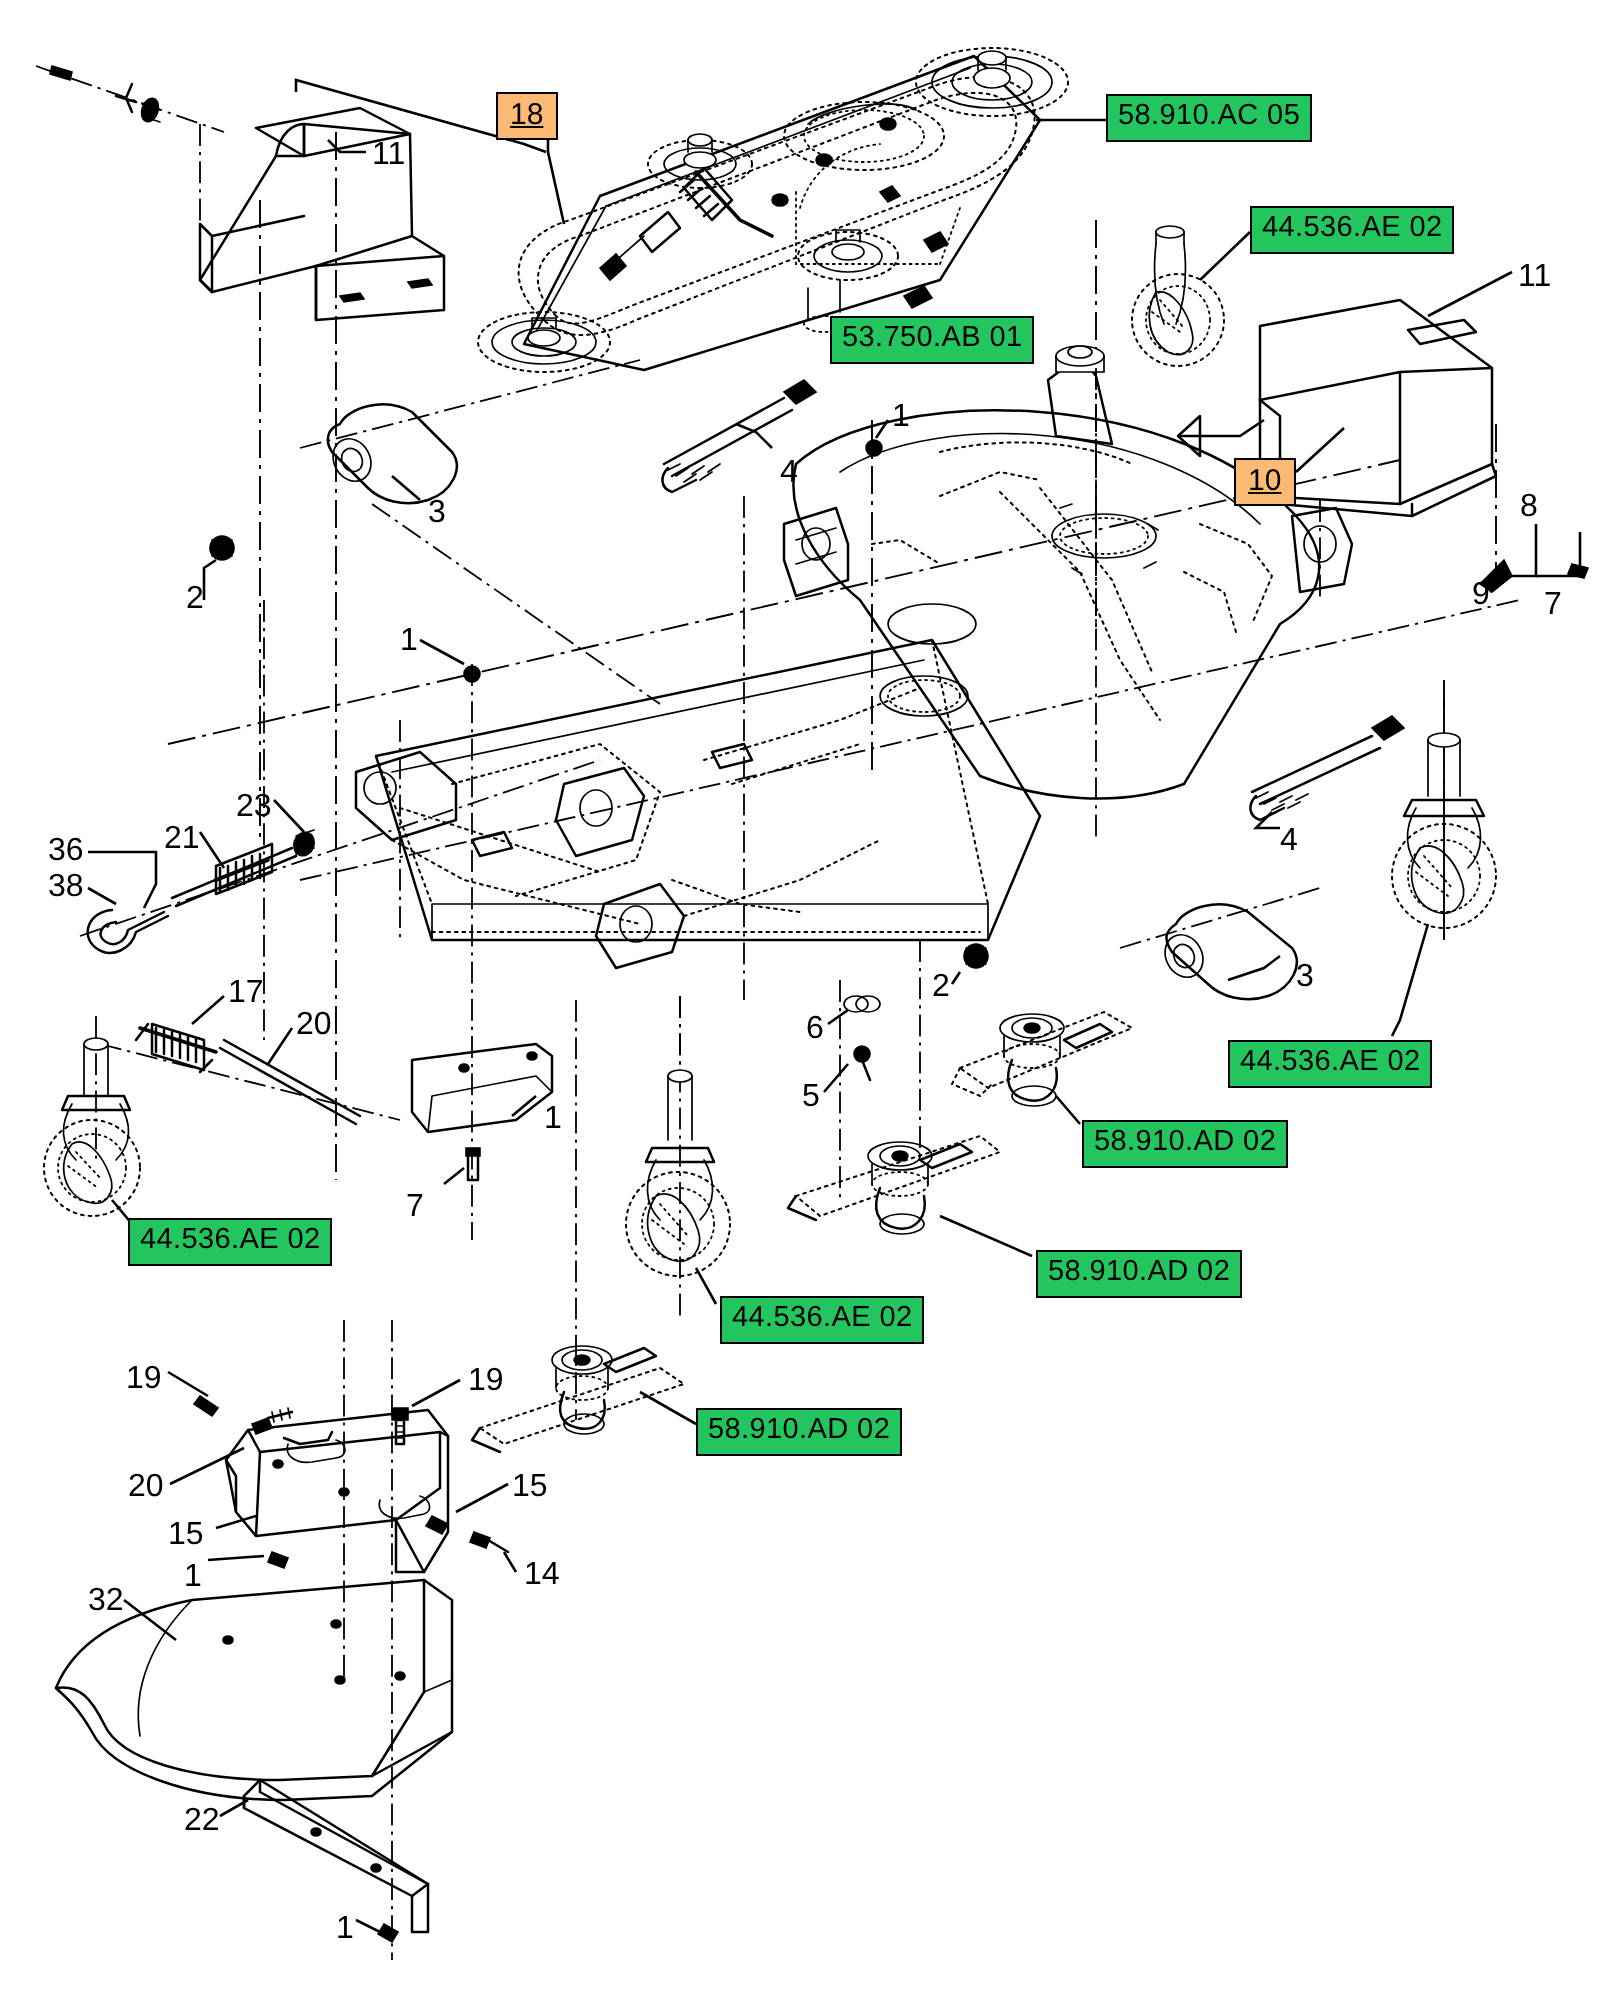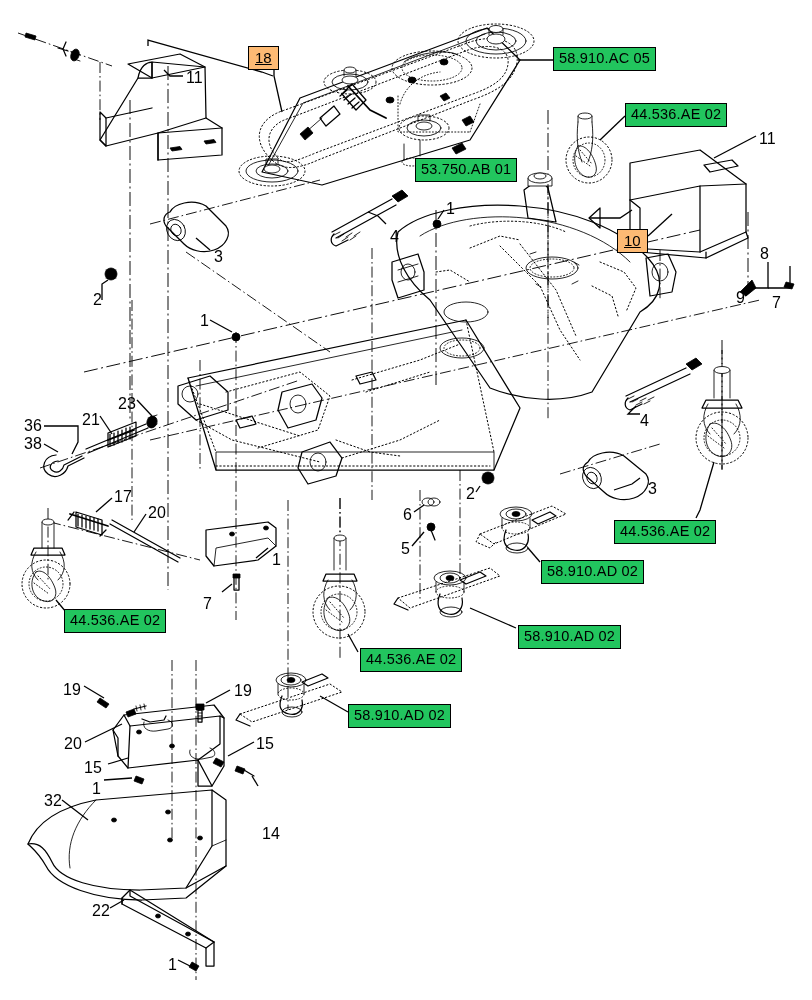--- a/index.html
+++ b/index.html
@@ -559,18 +559,18 @@
 <div class="num" style="left:403px;top:507px">6</div>
 <div class="num" style="left:401px;top:541px">5</div>
 <div class="num" style="left:272px;top:552px">1</div>
 <div class="num" style="left:203px;top:596px">7</div>
 <div class="num" style="left:63px;top:682px">19</div>
 <div class="num" style="left:234px;top:683px">19</div>
 <div class="num" style="left:64px;top:736px">20</div>
 <div class="num" style="left:84px;top:760px">15</div>
 <div class="num" style="left:256px;top:736px">15</div>
 <div class="num" style="left:92px;top:781px">1</div>
-<div class="num" style="left:262px;top:826px">14</div>
+<div class="num" style="left:262px;top:780px">14</div>
 <div class="num" style="left:44px;top:793px">32</div>
 <div class="num" style="left:92px;top:903px">22</div>
 <div class="num" style="left:168px;top:957px">1</div>
 
 </div>
 
 </body></html>

